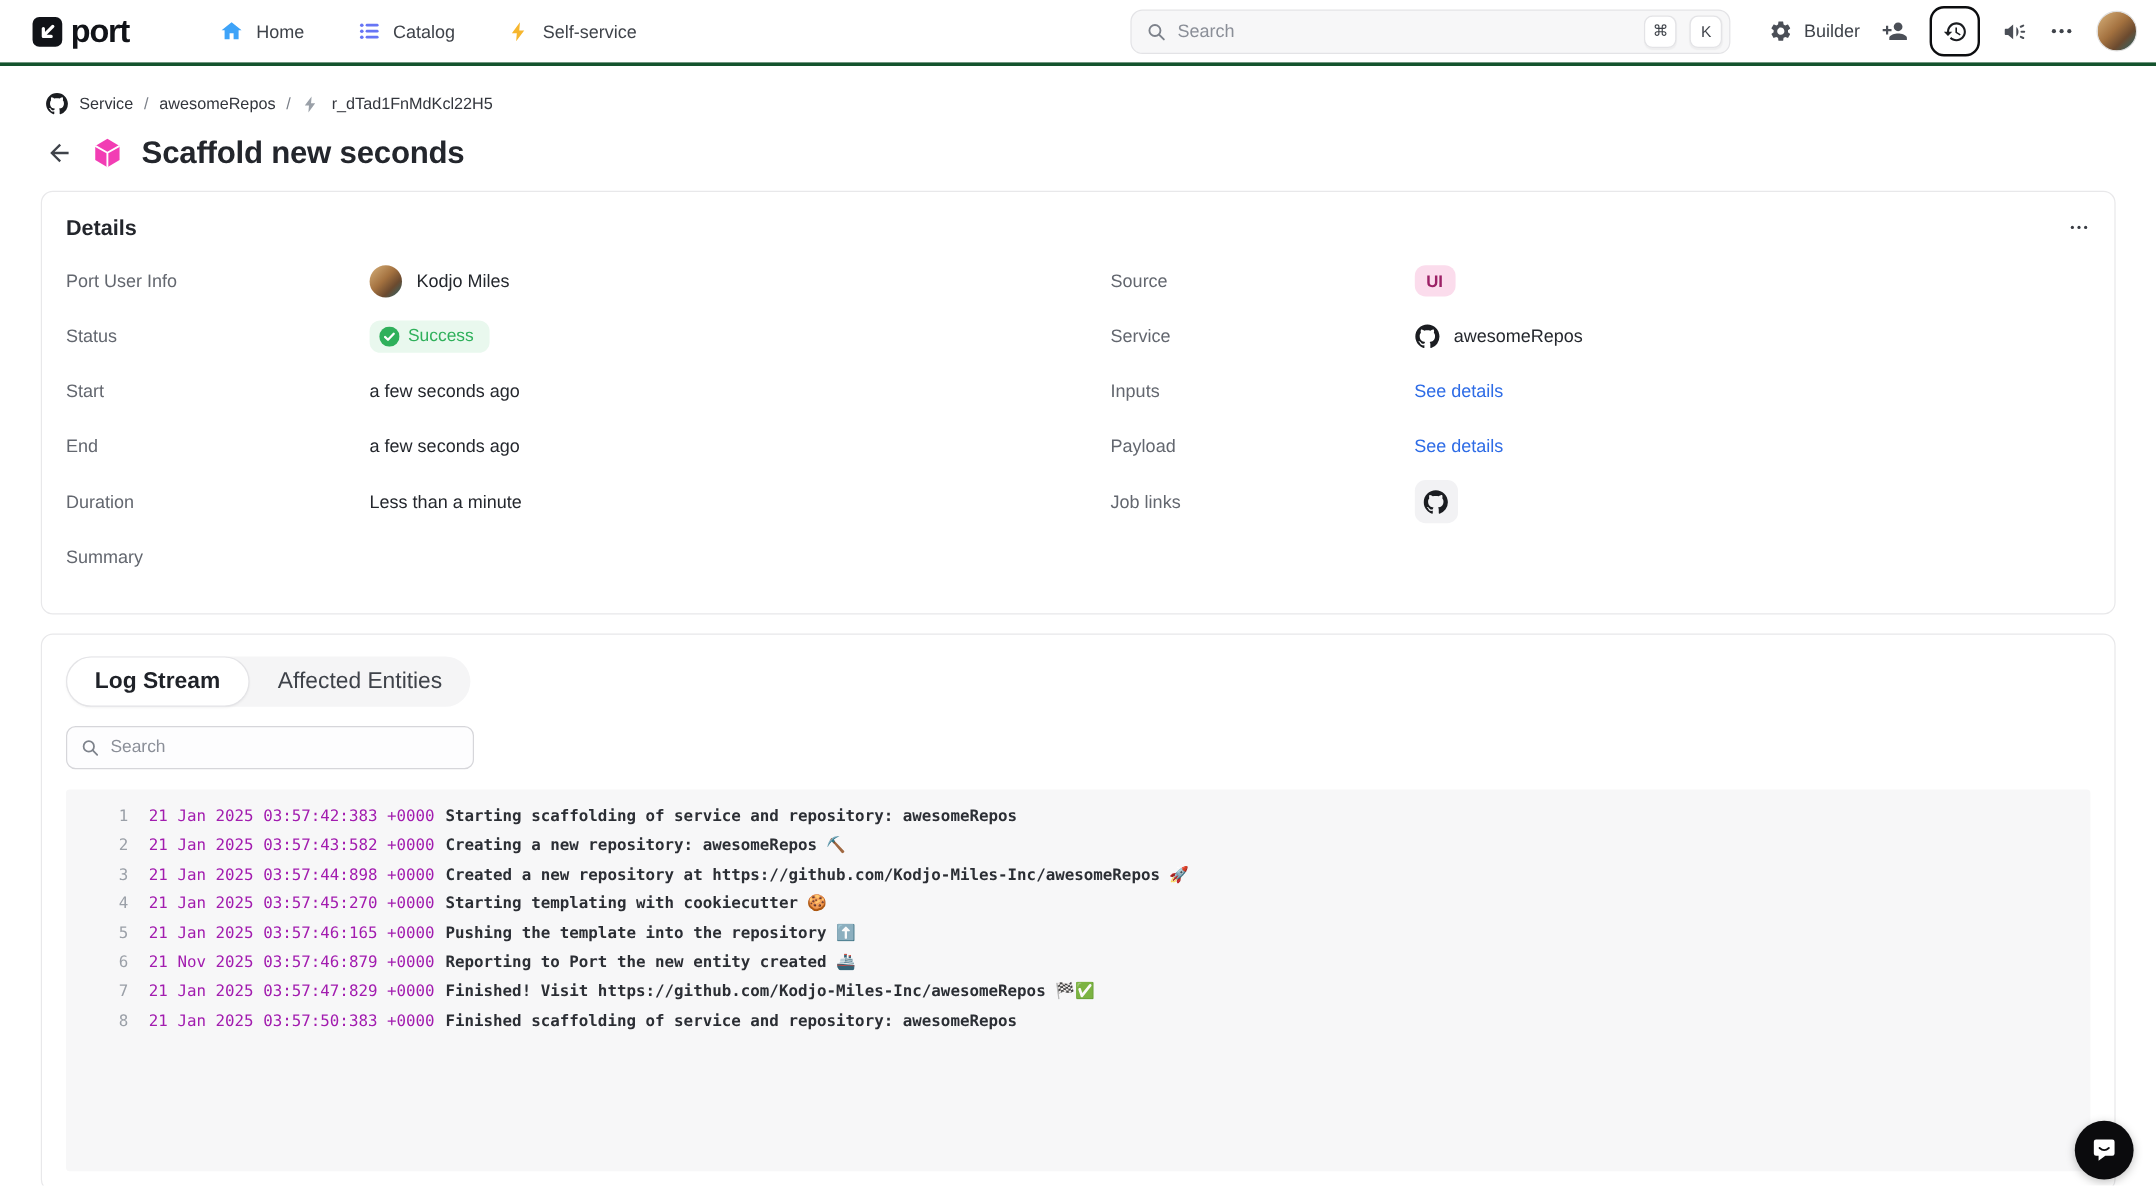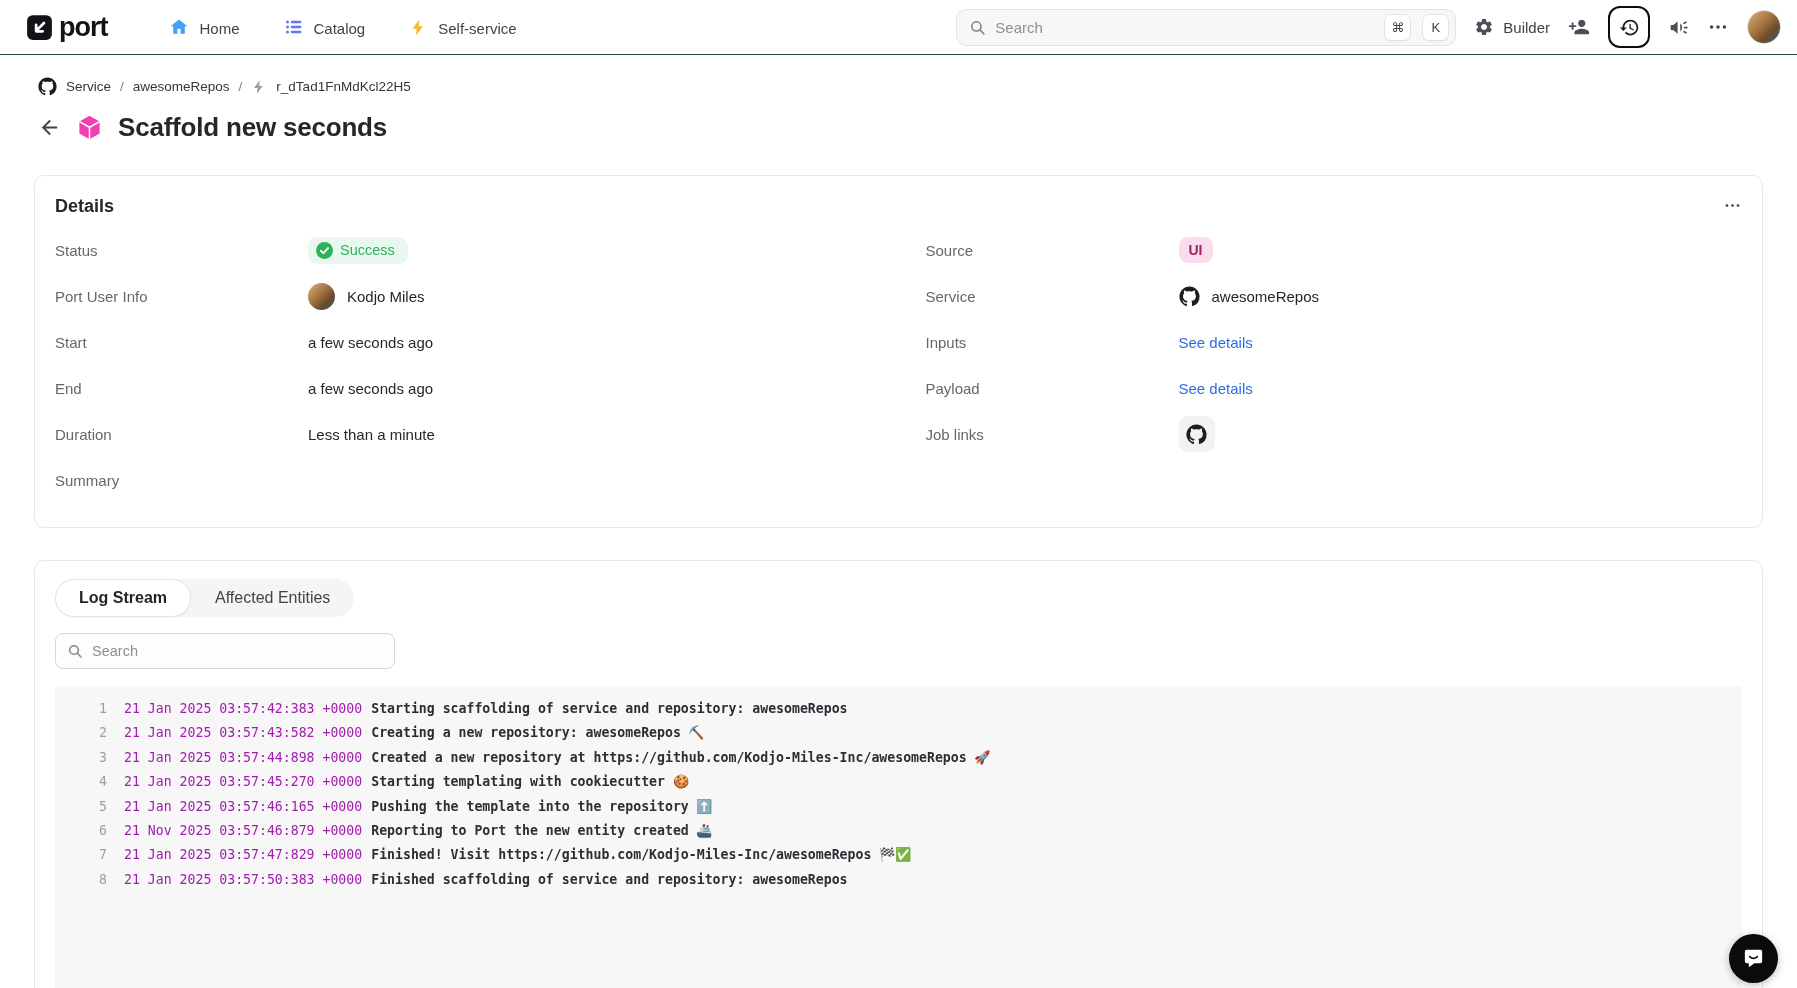--- a/index.html
+++ b/index.html
@@ -6,21 +6,21 @@
   html,body { width:1797px; height:988px; overflow:hidden; }
   body {
     font-family: "Liberation Sans", "DejaVu Sans", sans-serif;
     background:#ffffff; color:#24272d; position:relative;
   }
   svg { display:block; }
 
   
   .header {
     height:55px; display:flex; align-items:center;
-    padding:0 16px 0 26px; border-bottom:1px solid #14532d;
+    padding:0 16px 0 26px; border-bottom:3px solid #14532d;gap:14px;
   }
   .logo { display:flex; align-items:center; gap:6px; }
   .logo-text { font-size:27px; font-weight:800; letter-spacing:-1px; color:#111318; }
   .nav { display:flex; align-items:center; gap:44px; margin-left:62px; }
   .nav-item { display:flex; align-items:flex-end; gap:10px; font-size:15px; font-weight:500; color:#3f434a; cursor:pointer; }
   .searchbox {
     margin-left:auto; width:500px; height:37px; background:#f7f7f8;
     border:1px solid #e3e3e6; border-radius:10px;
     display:flex; align-items:center; gap:9px; padding:0 6px 0 12px;
   }
@@ -48,21 +48,21 @@
   }
 
   
   .breadcrumb { display:flex; align-items:center; gap:9px; padding:22px 0 0 38px; font-size:13.5px; color:#33363d; }
   .crumb-sep { color:#7a7f88; }
   .crumb { cursor:pointer; }
   .title-row { display:flex; align-items:center; gap:15px; padding:16px 0 0 38px; }
   .page-title { font-size:26px; font-weight:600; color:#23262c; letter-spacing:-.2px; }
 
   
-  .card { border:1px solid #e8e8ea; border-radius:10px; margin:32px 34px 0 34px; background:#fff; }
+  .card { border:1px solid #e8e8ea; border-radius:10px; margin:16px 34px 0 34px; background:#fff; }
   .details-card { padding:20px 20px 24px 20px; }
   .card-head { display:flex; align-items:flex-start; justify-content:space-between; }
   .card-title { font-size:18px; font-weight:600; color:#23262c; }
 
   .detail-grid { display:grid; grid-template-columns:1fr 1fr; column-gap:54px; margin-top:10px; }
   .drow { display:grid; grid-template-columns:253px 1fr; align-items:center; min-height:46px; }
   .dlabel { font-size:15px; color:#63676f; }
   .dvalue { font-size:15px; color:#24272d; display:flex; align-items:center; gap:12px; }
 
   .badge-success {
@@ -78,21 +78,21 @@
     width:27px; height:27px; border-radius:50%;
     background:linear-gradient(135deg,#d8b27c 0%,#a3713f 45%,#6b4a2f 70%,#2a6a70 100%);
   }
   .link { color:#2e6ce6; text-decoration:none; font-size:15px; cursor:pointer; }
   .gh-chip { width:36px; height:36px; background:#f2f2f4; border-radius:9px; display:flex; align-items:center; justify-content:center; }
 
   
   .logs-card { padding:18px 20px 16px 20px; }
   .tabs { display:inline-flex; background:#f5f5f6; border-radius:999px; }
   .tab {
-    padding:9px 23px; border-radius:999px; font-size:16px; color:#3f434a;
+    padding:9px 23px; border-radius:999px; font-size:19px; color:#3f434a;
     background:transparent; border:1px solid transparent; cursor:pointer;
     font-family:"Liberation Sans",sans-serif;
   }
   .tab.active { background:#ffffff; border:1px solid #e4e4e7; font-weight:600; color:#1f2228; box-shadow:0 1px 2px rgba(0,0,0,.05); }
   .log-search {
     margin-top:16px; width:340px; height:36px; border:1px solid #d6d6da; border-radius:8px;
     background:#fdfdfe; display:flex; align-items:center; gap:9px; padding:0 11px;
   }
   .log-search input { flex:1; border:none; outline:none; background:transparent; font-size:14.5px; color:#24272d; font-family:"Liberation Sans",sans-serif; }
   .log-search input::placeholder { color:#8b8f98; }
@@ -264,41 +264,41 @@
           <circle cx="12" cy="12" r="1.7"></circle>
           <circle cx="19" cy="12" r="1.7"></circle>
         </svg>
     </span>
   </div>
 
   <div class="detail-grid">
 
     <div>
       <div class="drow">
+        <span class="dlabel">Port User Info</span>
+        <span class="dvalue">
+          <span class="mini-avatar"></span>
+          <span>Kodjo Miles</span>
+        </span>
+      </div>
+      <div class="drow">
         <span class="dlabel">Status</span>
         <span class="dvalue">
           <span class="badge-success">
             <span>
               <svg width="17" height="17" viewBox="0 0 16 16">
                   <circle cx="8" cy="8" r="8" fill="#2fb05b"></circle>
                   <path d="M4.6 8.3 6.9 10.5 11.4 5.8" stroke="#fff" stroke-width="1.8" fill="none" stroke-linecap="round" stroke-linejoin="round"></path>
                 </svg>
             </span>
             <span>Success</span>
           </span>
         </span>
       </div>
       <div class="drow">
-        <span class="dlabel">Port User Info</span>
-        <span class="dvalue">
-          <span class="mini-avatar"></span>
-          <span>Kodjo Miles</span>
-        </span>
-      </div>
-      <div class="drow">
         <span class="dlabel">Start</span>
         <span class="dvalue">a few seconds ago</span>
       </div>
       <div class="drow">
         <span class="dlabel">End</span>
         <span class="dvalue">a few seconds ago</span>
       </div>
       <div class="drow">
         <span class="dlabel">Duration</span>
         <span class="dvalue">Less than a minute</span>

